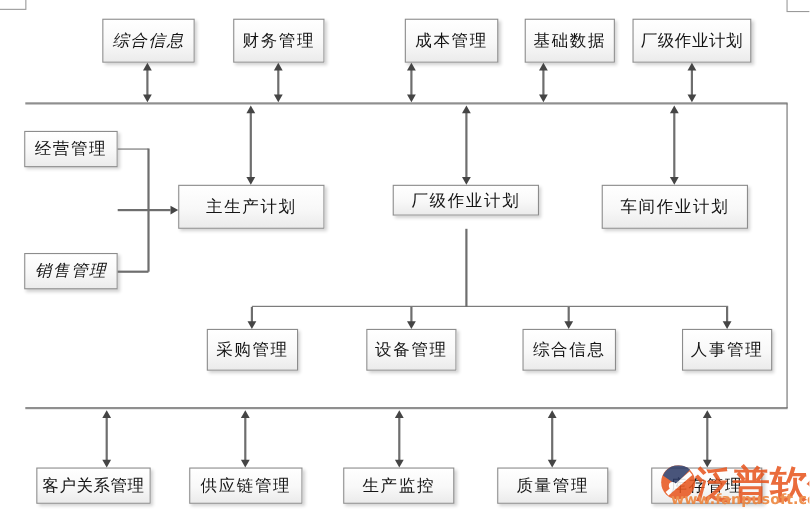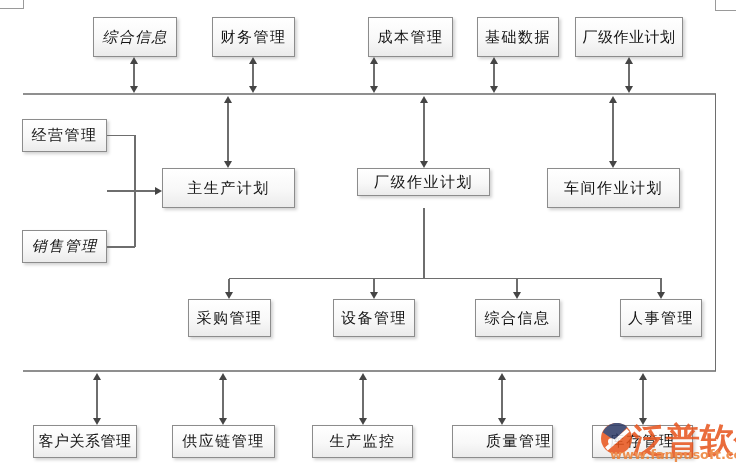--- a/index.html
+++ b/index.html
@@ -88,21 +88,21 @@
 
   <div class="node" style="left:33px;top:425px;width:104px;height:33px;letter-spacing:0.5px;">
     <span>客户关系管理</span>
   </div>
   <div class="node" style="left:172px;top:425px;width:103px;height:33px;">
     <span>供应链管理</span>
   </div>
   <div class="node" style="left:312px;top:425px;width:101px;height:33px;">
     <span>生产监控</span>
   </div>
-  <div class="node" style="left:452px;top:425px;width:101px;height:33px;justify-content:flex-end;">
+  <div class="node" style="left:452px;top:425px;width:101px;height:33px;">
     <span>质量管理</span>
   </div>
   <div class="node" style="left:592px;top:425px;width:101px;height:33px;">
     <span>库存管理</span>
   </div>
 
   <div id="watermark">
     <svg id="wm-logo" viewBox="0 0 30 30">
       <circle cx="15" cy="15" r="15" fill="#e8551c"></circle>
       <path d="M1.6 9 A15 15 0 0 1 25.5 3.8 L13 17 Z" fill="#2c3a66"></path>

